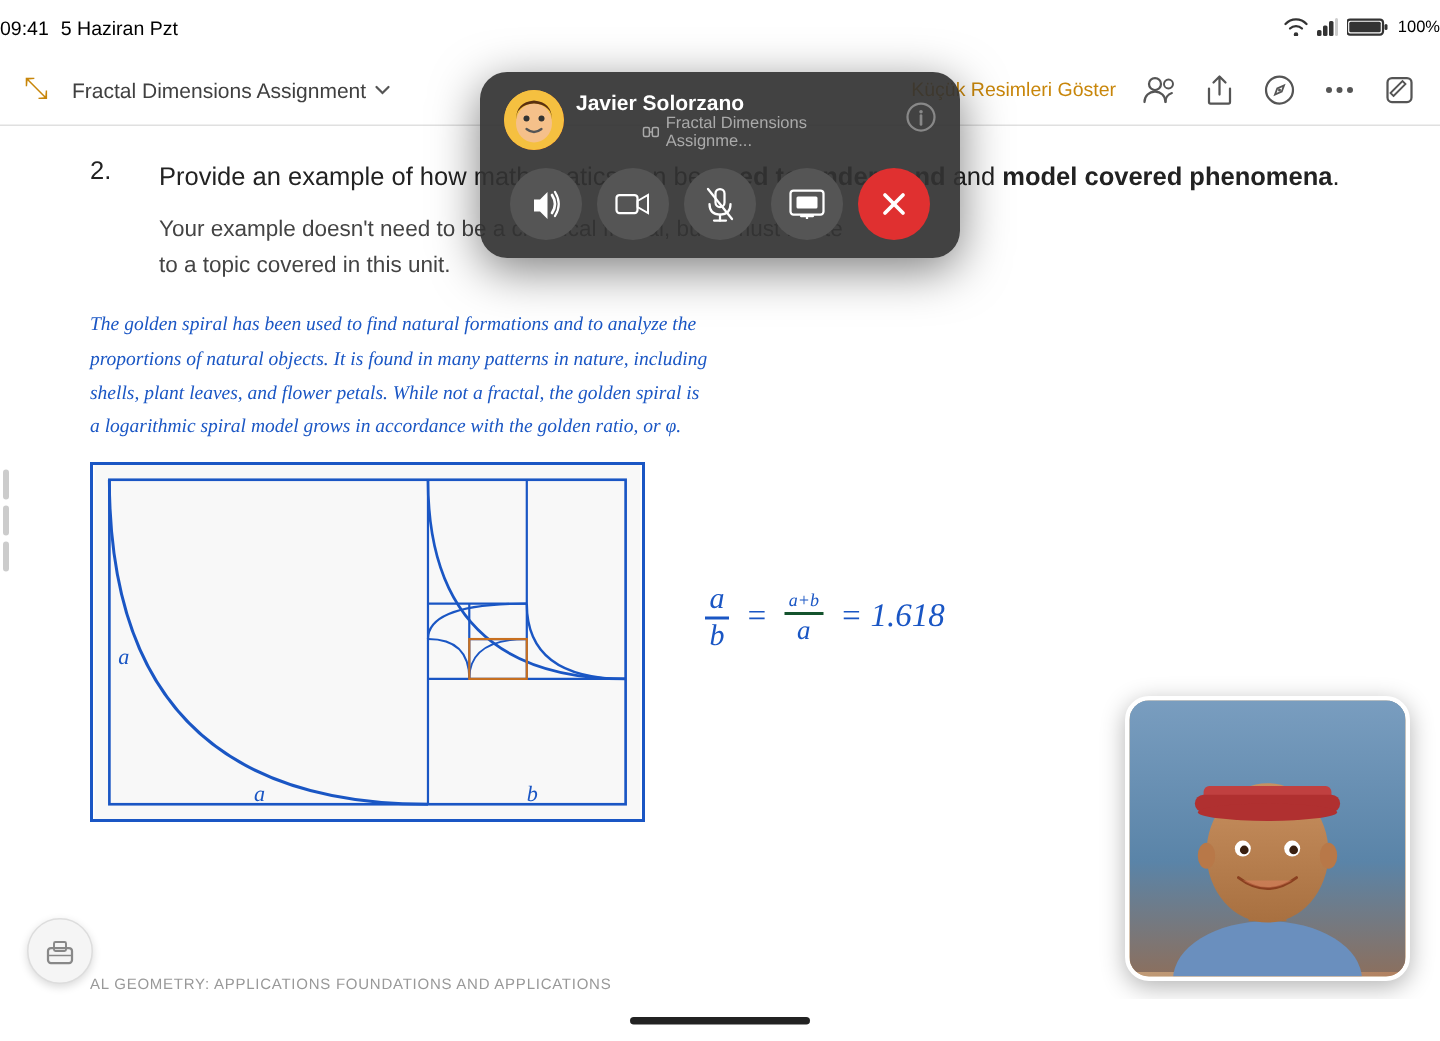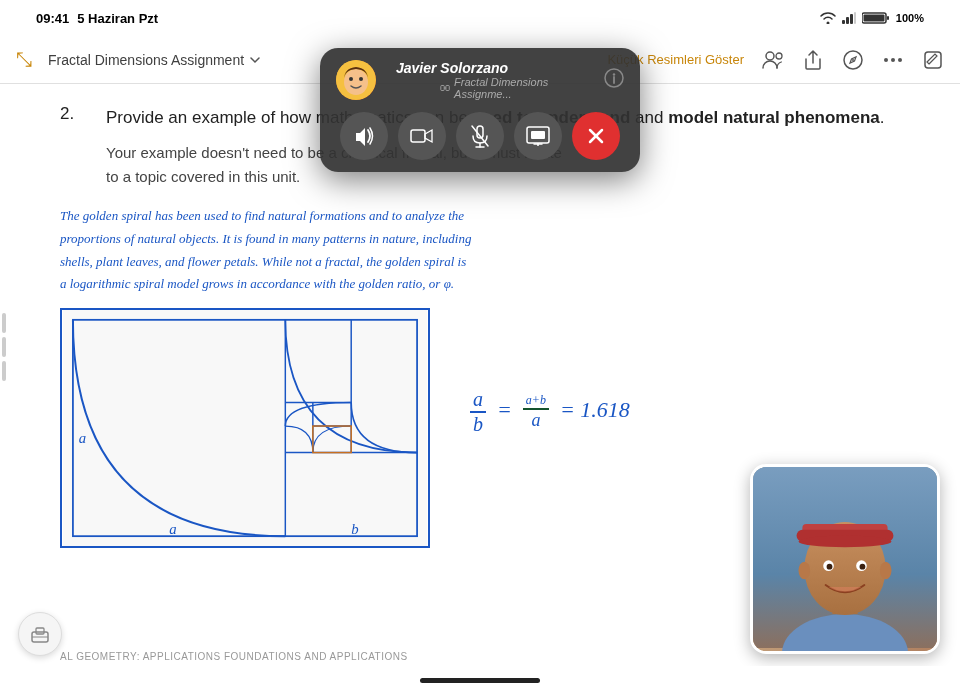--- a/index.html
+++ b/index.html
@@ -14,23 +14,23 @@
 
     
     .status-bar {
       position: absolute;
       top: 0; left: 0; right: 0;
       height: 36px;
       background: #fff;
       display: flex;
       align-items: center;
       justify-content: space-between;
-      padding: 0 36px;
+      padding: 0 0;
       font-size: 13px;
-      font-weight: 700;
+      font-weight: 400;
       z-index: 10;
     }
     .status-left { display: flex; gap: 8px; align-items: center; }
     .status-right { display: flex; gap: 6px; align-items: center; font-size: 12px; }
 
     
     .toolbar {
       position: absolute;
       top: 36px; left: 0; right: 0;
       height: 48px;
@@ -169,23 +169,22 @@
       background: rgba(50,50,50,0.92);
       border-radius: 18px;
       padding: 12px 16px;
       width: 320px;
       z-index: 100;
       box-shadow: 0 8px 32px rgba(0,0,0,0.5);
     }
     .ft-header {
       display: flex;
       align-items: center;
-      gap: 20px;
+      gap: 8px;
       margin-bottom: 12px;
-      font-style: italic;
     }
     .ft-avatar {
       width: 40px; height: 40px;
       border-radius: 50%;
       background: linear-gradient(135deg, #f5c842, #e05a1a);
       display: flex; align-items: center; justify-content: center;
       font-size: 20px;
       overflow: hidden;
       flex-shrink: 0;
     }
@@ -357,21 +356,21 @@
   </div>
 </div>
 
 <div class="doc-area">
   <div class="doc-content">
 
     <div class="question-block">
       <span class="question-num">2.</span>
       <div>
         <div class="question-text">
-          <span>Provide an example of how mathematics can be </span><span class="bold">used to understand</span><span> and </span><span class="bold">model natural phenomena</span><span>.</span>
+          <span>Provide an example of how mathematics can be </span><span class="bold">used to understand</span><span> and </span><span class="bold">model covered phenomena</span><span>.</span>
         </div>
       </div>
     </div>
     <div class="question-sub">Your example doesn't need to be a classical fractal, but it must relate<br>to a topic covered in this unit.</div>
 
     <div class="handwritten">
       The golden spiral has been used to find natural formations and to analyze the<br>
       proportions of natural objects. It is found in many patterns in nature, including<br>
       shells, plant leaves, and flower petals. While not a fractal, the golden spiral is<br>
       a logarithmic spiral <span style="font-style:italic;">model</span> grows in accordance with the golden ratio, or <em>φ</em>.

